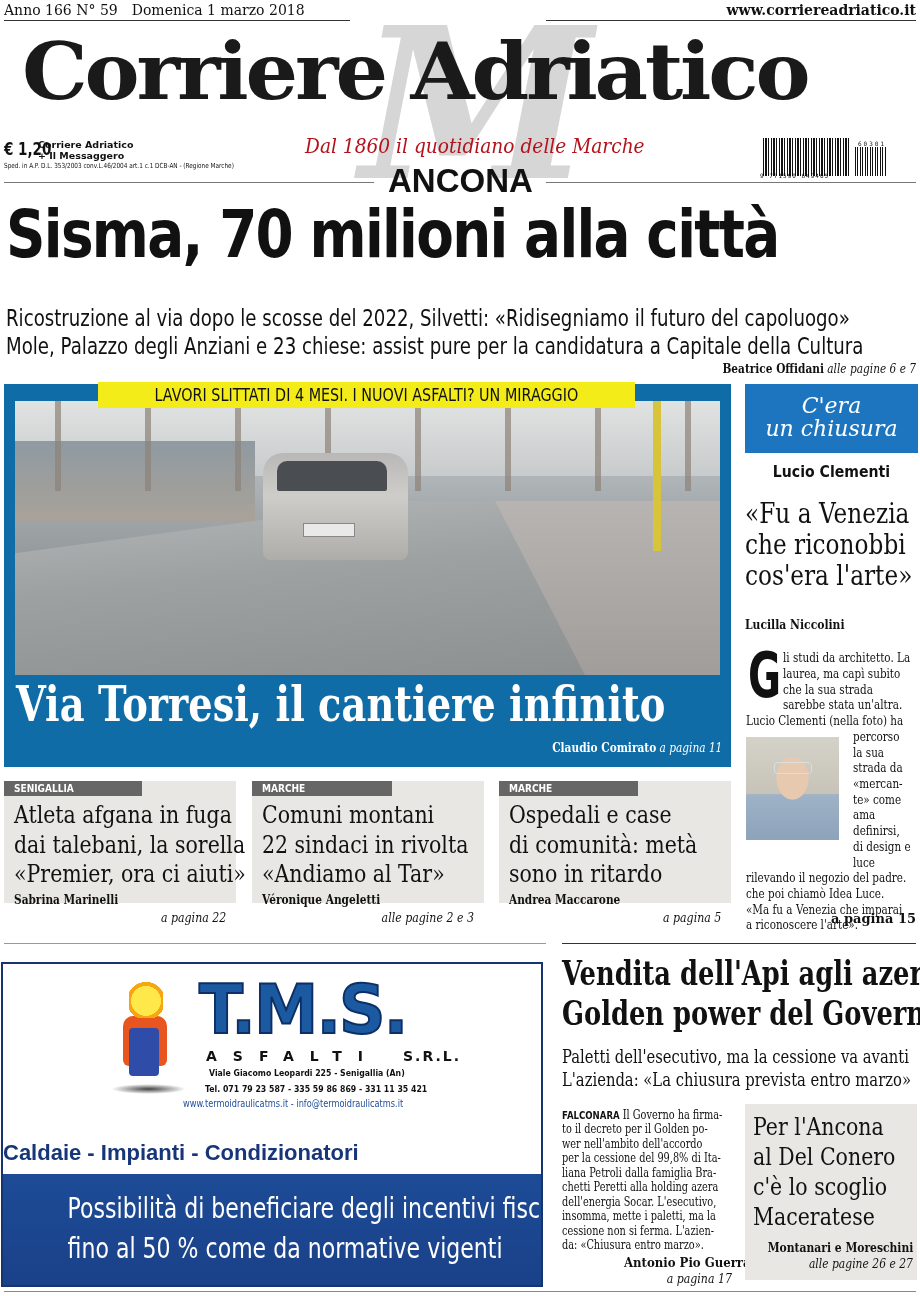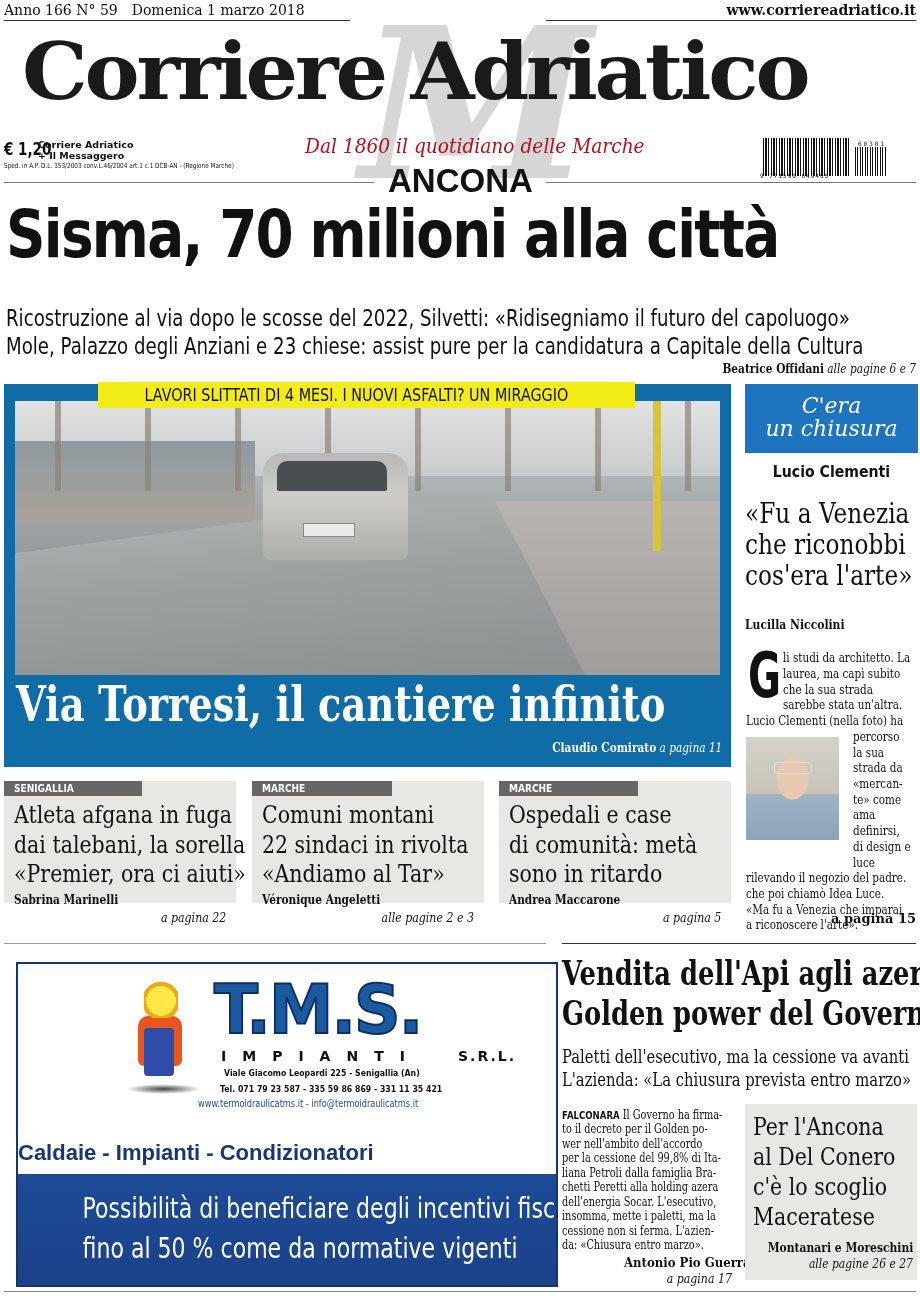--- a/index.html
+++ b/index.html
@@ -37,21 +37,21 @@
   #photo { left: 15px; top: 401px; width: 705px; height: 274px; overflow: hidden; background: linear-gradient(180deg, #c9cdd0 0%, #b7bcc0 20%, #9ea4a6 45%, #8a8e90 70%, #7b7e80 100%); }
   #photo .sky { position:absolute; left:0; top:0; width:100%; height:75px; background: linear-gradient(180deg, #e1e3e3, #c8cbcb); }
   #photo .trees { position:absolute; left:0; top:0; width:100%; height:90px; background: repeating-linear-gradient(90deg, rgba(120,110,100,0.0) 0 40px, rgba(140,130,120,0.7) 40px 46px, rgba(0,0,0,0) 46px 90px); }
   #photo .wall { position:absolute; left:0; top:40px; width:240px; height:80px; background: linear-gradient(180deg, #8f9aa1, #a9a299); }
   #photo .road { position:absolute; left:0; top:100px; width:100%; height:174px; background: linear-gradient(175deg, #b4b7b8 0%, #9ea1a2 40%, #8c8f90 100%); clip-path: polygon(0 30%, 55% 0, 70% 0, 85% 100%, 0 100%); }
   #photo .sidewalk { position:absolute; right:0; top:100px; width:300px; height:174px; background: linear-gradient(180deg, #b7b4b1, #a09d9a); clip-path: polygon(25% 0, 100% 0, 100% 100%, 55% 100%); }
   #photo .car { position:absolute; left:248px; top:52px; width:145px; height:107px; background: linear-gradient(180deg, #b9b8b6 0%, #cfcdca 40%, #aeadaa 100%); border-radius: 20px 20px 8px 8px; }
   #photo .car::before { content:""; position:absolute; left:14px; top:8px; width:110px; height:30px; background:#4a4e52; border-radius: 10px 10px 2px 2px; }
   #photo .car::after { content:""; position:absolute; left:40px; top:70px; width:50px; height:12px; background:#e9e9ea; border:1px solid #888; }
   #photo .pole { position:absolute; left:638px; top:0; width:8px; height:150px; background:#d8c43a; }
-  #strap { left: 98px; top: 382px; width: 537px; height: 26px; background: #f3ec19; font-size: 17.5px; font-family: "DejaVu Sans", sans-serif; line-height: 26px; transform-origin: center; white-space: nowrap; overflow: hidden; }
+  #strap { left: 98px; top: 382px; width: 537px; height: 26px; background: #f3ec19; font-size: 17.5px; font-family: "DejaVu Sans", sans-serif; text-align: center; line-height: 26px; transform-origin: center; white-space: nowrap; overflow: hidden; }
   #strap span { display:inline-block; transform: scaleX(0.82); }
   #photo-headline { left: 16px; top: 676px; width: 710px; font-size: 48px; color: #fff; font-weight: bold; font-family: "DejaVu Serif", serif; white-space: nowrap; transform: scaleX(0.80); transform-origin: left; }
   #photo-byline { right: 198px; top: 741px; color: #fff; font-size: 12px; white-space: nowrap; font-family: "DejaVu Serif", serif; transform: scaleX(0.88); transform-origin: right; }
 
   
   #cera-box { left: 745px; top: 384px; width: 173px; height: 69px; background: #1c75be; color: #fff; text-align: center; }
   #cera-box .l1 { font-family: "DejaVu Serif", serif; font-style: italic; font-size: 22px; line-height: 24px; margin-top: 10px; }
   #cera-box .l2 { font-family: "DejaVu Serif", serif; font-style: italic; font-size: 22px; line-height: 22px; }
   #cera-name { left: 745px; top: 462px; width: 173px; text-align: center; font-size: 16px; font-weight: bold; font-family: "DejaVu Sans", sans-serif; transform: scaleX(0.88); }
   #cera-quote { left: 745px; top: 498px; width: 175px; font-size: 27px; line-height: 31px; font-family: "DejaVu Serif", serif; transform: scaleX(0.86); transform-origin: left; white-space: nowrap; }
@@ -64,29 +64,29 @@
 
   
   .sec-box { position:absolute; top: 781px; width: 232px; height: 122px; background: #e9e7e3; }
   .sec-tag { position:absolute; left:0; top:0; height:15px; background:#666; color:#fff; font-size: 11px; font-weight:bold; font-family: "DejaVu Sans", sans-serif; line-height: 15px; padding-left: 10px; }
   .sec-tag span { display:inline-block; transform: scaleX(0.82); transform-origin:left; }
   .sec-title { position:absolute; left: 10px; top: 19px; font-size: 25px; line-height: 29.5px; font-family: "DejaVu Serif", serif; white-space: nowrap; transform: scaleX(0.82); transform-origin: left; }
   .sec-author { position:absolute; left: 10px; top: 112px; font-size: 12px; font-weight: bold; font-family: "DejaVu Serif", serif; white-space: nowrap; transform: scaleX(0.88); transform-origin: left; }
   .sec-page { position:absolute; right: 10px; top: 129px; font-size: 12.5px; font-style: italic; font-family: "DejaVu Serif", serif; white-space: nowrap; transform: scaleX(0.88); transform-origin: right; }
 
   
-  #ad { left: 16px; top: 962px; width: 542px; height: 325px; border: 2px solid #16356e; background: #fff; overflow: hidden; }
+  #ad { left: 1px; top: 962px; width: 542px; height: 325px; border: 2px solid #16356e; background: #fff; overflow: hidden; }
   #ad-mascot { position:absolute; left: 108px; top: 12px; width: 75px; height: 120px; }
   #ad-mascot .head { position:absolute; left: 18px; top: 4px; width: 34px; height: 38px; background: radial-gradient(circle at 50% 55%, #ffe84a 0 55%, #f7a612 56% 70%, transparent 71%); }
   #ad-mascot .body { position:absolute; left: 12px; top: 40px; width: 44px; height: 50px; background: #e8551e; border-radius: 10px 10px 6px 6px; }
   #ad-mascot .overall { position:absolute; left: 18px; top: 52px; width: 30px; height: 48px; background: #2f4ca8; border-radius: 4px; }
   #ad-mascot .shadow { position:absolute; left: 0; top: 108px; width: 75px; height: 10px; background: radial-gradient(ellipse, #444 0, transparent 70%); }
   #ad-logo { position:absolute; left: 196px; top: 10px; font-size: 68px; font-weight: bold; font-family: "DejaVu Sans", sans-serif; color: #1b5aa1; -webkit-text-stroke: 2px #0d2f66; letter-spacing: -2px; transform: scaleX(0.95); transform-origin:left; line-height: 72px; }
   #ad-impianti { position:absolute; left: 203px; top: 84px; font-size: 14px; font-weight: bold; letter-spacing: 16px; font-family: "DejaVu Sans", sans-serif; white-space: nowrap; }
-  #ad-srl { position:absolute; left: 400px; top: 84px; font-size: 14px; font-weight:bold; letter-spacing: 2px; font-family: "DejaVu Sans", sans-serif; margin-left: 40px; }
+  #ad-srl { position:absolute; left: 400px; top: 84px; font-size: 14px; font-weight:bold; letter-spacing: 2px; font-family: "DejaVu Sans", sans-serif; }
   #ad-address { position:absolute; left: 206px; top: 103px; font-size: 9.5px; font-weight: bold; font-family: "DejaVu Sans", sans-serif; white-space: nowrap; transform: scaleX(0.82); transform-origin: left; }
   #ad-tel { position:absolute; left: 202px; top: 119px; font-size: 9.5px; font-weight: bold; font-family: "DejaVu Sans", sans-serif; white-space: nowrap; transform: scaleX(0.82); transform-origin: left; }
   #ad-web { position:absolute; left: 180px; top: 134px; font-size: 10px; color: #1e4c9a; font-family: "DejaVu Sans", sans-serif; white-space: nowrap; transform: scaleX(0.82); transform-origin: left; }
   #ad-line1 { position:absolute; left: 0; top: 150px; width: 100%; text-align: center; font-size: 22px; font-weight: bold; color: #17367a; font-family: "Liberation Sans", sans-serif; }
   #ad-line2 { position:absolute; left: 0; top: 176px; width: 100%; font-size: 22px; font-weight: bold; color: #17367a; font-family: "Liberation Sans", sans-serif; }
   #ad-band { position:absolute; left: 0; top: 210px; width: 100%; height: 113px; background: linear-gradient(180deg, #1d4b96, #1a4189); color: #fff; }
   #ad-band div { width: 100%; text-align: center; font-size: 29px; line-height: 40px; font-family: "DejaVu Sans", sans-serif; white-space: nowrap; transform: scaleX(0.76); }
   #ad-band .b1 { padding-top: 14px; }
 
   
@@ -222,21 +222,21 @@
 <div class="rule" style="left:4px; top:943px; width:542px; background:#999;"></div>
 
 <div class="abs" id="ad">
   <div id="ad-mascot">
     <div class="shadow"></div>
       <div class="body"></div>
       <div class="overall"></div>
       <div class="head"></div>
   </div>
   <div id="ad-logo">T.M.S.</div>
-  <div id="ad-impianti">IMPIANTI</div>
+  <div id="ad-impianti">ASFALTI</div>
   <div id="ad-srl">S.R.L.</div>
   <div id="ad-address">Viale Giacomo Leopardi 225 - Senigallia (An)</div>
   <div id="ad-tel">Tel. 071 79 23 587 - 335 59 86 869 - 331 11 35 421</div>
   <div id="ad-web">www.termoidraulicatms.it - info@termoidraulicatms.it</div>
   <div id="ad-line2">Caldaie - Impianti - Condizionatori</div>
   <div id="ad-band">
     <div class="b1">Possibilità di beneficiare degli incentivi fiscali</div>
     <div>fino al 50 % come da normative vigenti</div>
   </div>
 </div>

